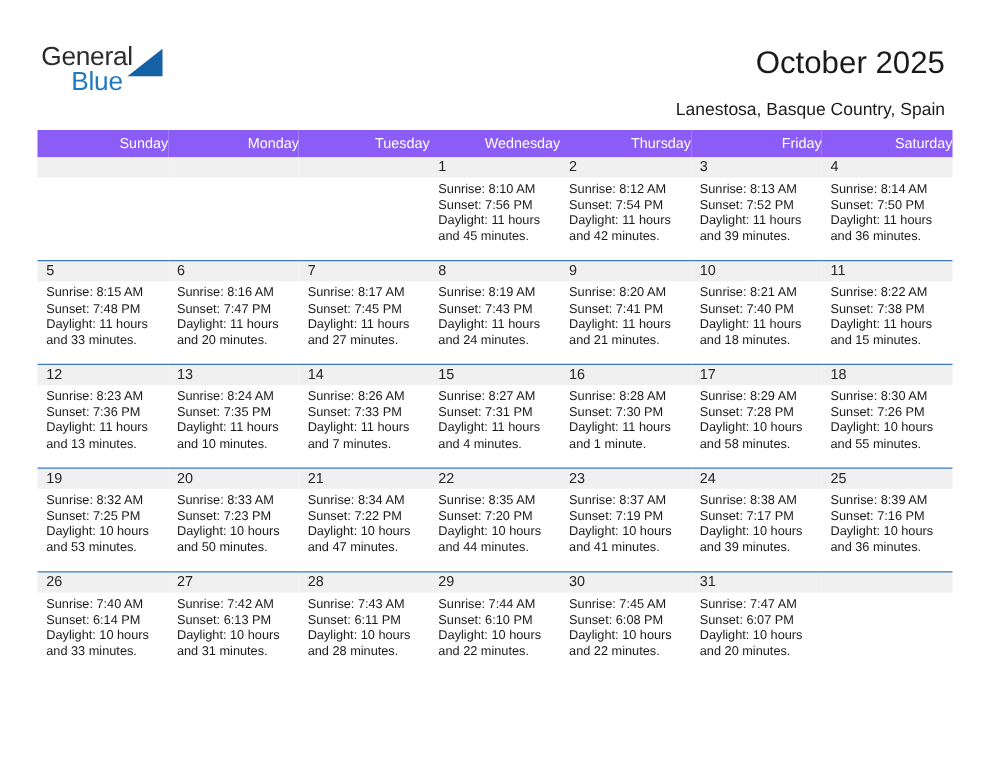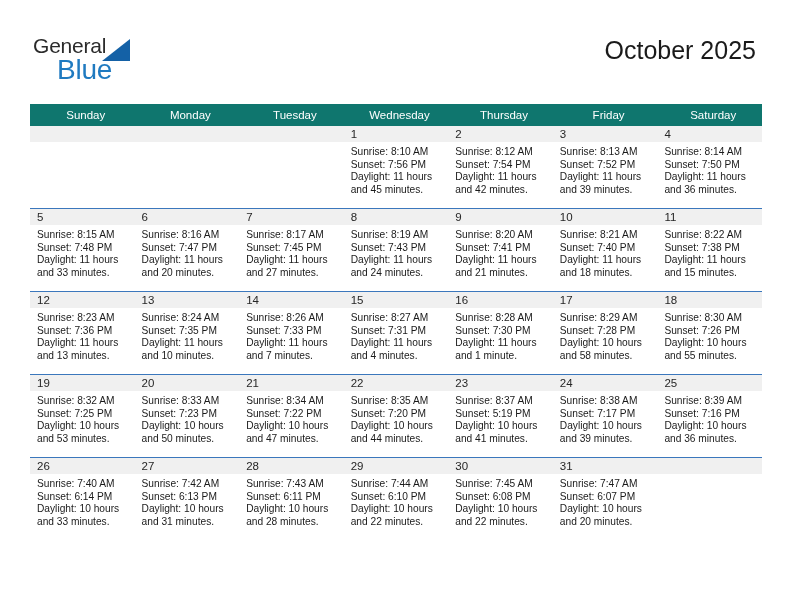--- a/index.html
+++ b/index.html
@@ -42,21 +42,21 @@
     top: 0;
     font-size: 21px;
     letter-spacing: -0.2px;
     color: #2b2b2b;
     font-family: "Liberation Sans", sans-serif;
   }
   .logo-blue {
     position: absolute;
     left: 24px;
     top: 20px;
-    font-size: 28px;
+    font-size: 21px;
     letter-spacing: -0.2px;
     color: #1f7ac0;
     font-family: "Liberation Sans", sans-serif;
   }
   .logo-tri {
     position: absolute;
     left: 69px;
     top: 5px;
     width: 0;
     height: 0;
@@ -86,25 +86,25 @@
   
   .calendar {
     position: absolute;
     left: 30px;
     top: 104px;
     width: 732px;
     border-collapse: collapse;
     table-layout: fixed;
   }
   .calendar th {
-    background: #0f766e;
+    background: #8b5cf6;
     color: #ffffff;
     font-size: 11.5px;
     font-weight: normal;
-    text-align: center;
+    text-align: right;
     padding: 5px 0 5px 7px;
     height: 11px;
     border: none;
   }
   .calendar td {
     vertical-align: top;
     padding: 0;
     border: none;
     border-top: 1.4px solid #3b77bc;
     width: 104.57px;
@@ -142,20 +142,21 @@
 
   <div class="header">
 
     <div class="logo">
       <span class="logo-general">General</span>
       <span class="logo-tri"></span>
       <span class="logo-blue">Blue</span>
     </div>
 
     <div class="title">October 2025</div>
+    <div class="subtitle">Lanestosa, Basque Country, Spain</div>
   </div>
 
   <table class="calendar">
     <thead>
       <tr>
         <th>Sunday</th>
         <th>Monday</th>
         <th>Tuesday</th>
         <th>Wednesday</th>
         <th>Thursday</th>
@@ -378,21 +379,21 @@
               <div>Sunrise: 8:35 AM</div>
               <div>Sunset: 7:20 PM</div>
               <div>Daylight: 10 hours</div>
               <div>and 44 minutes.</div>
             </div>
           </td>
           <td>
             <div class="daynum">23</div>
             <div class="cellbody">
               <div>Sunrise: 8:37 AM</div>
-              <div>Sunset: 5:19 PM</div>
+              <div>Sunset: 7:19 PM</div>
               <div>Daylight: 10 hours</div>
               <div>and 41 minutes.</div>
             </div>
           </td>
           <td>
             <div class="daynum">24</div>
             <div class="cellbody">
               <div>Sunrise: 8:38 AM</div>
               <div>Sunset: 7:17 PM</div>
               <div>Daylight: 10 hours</div>

